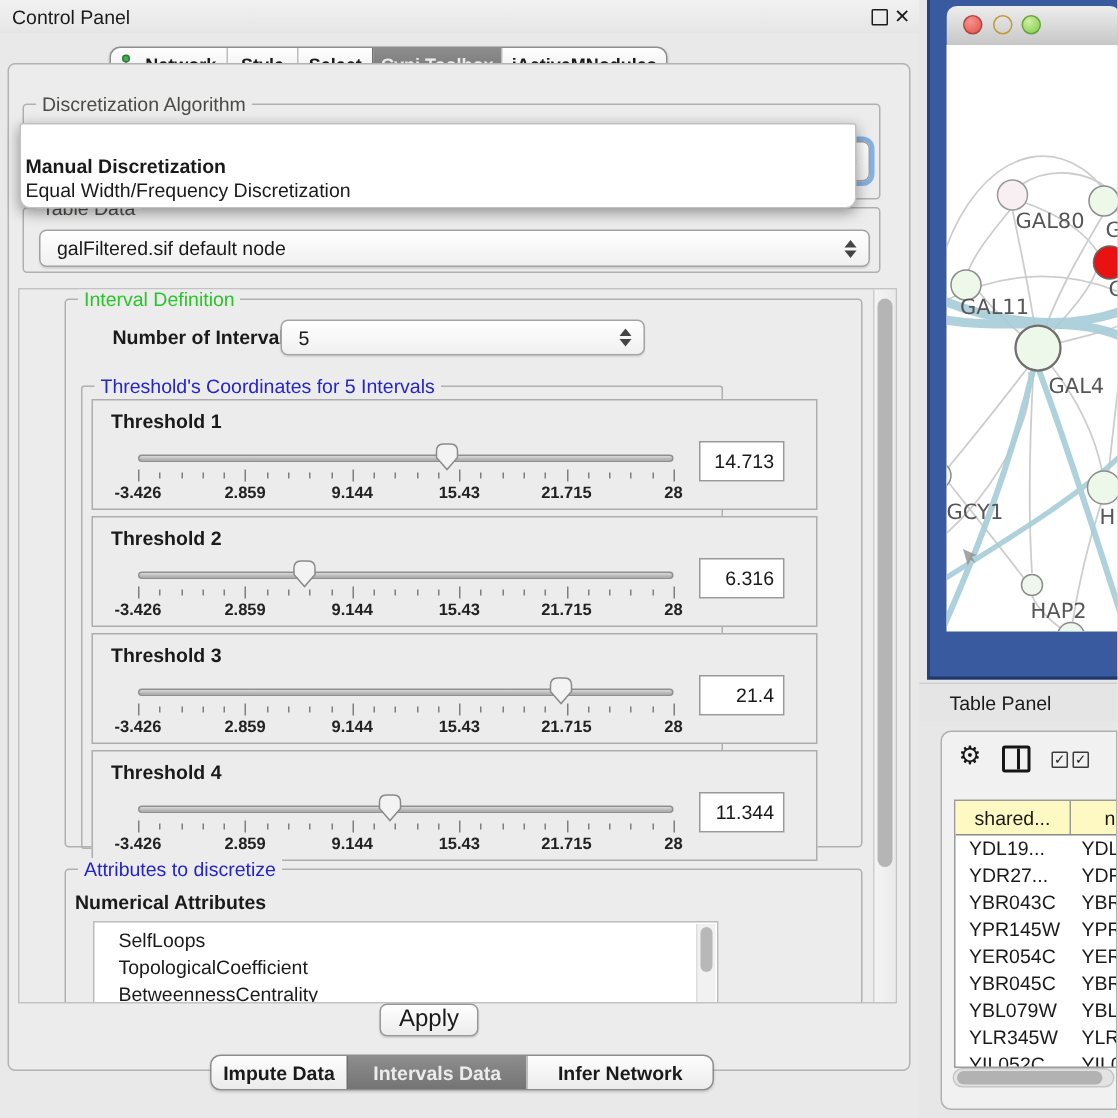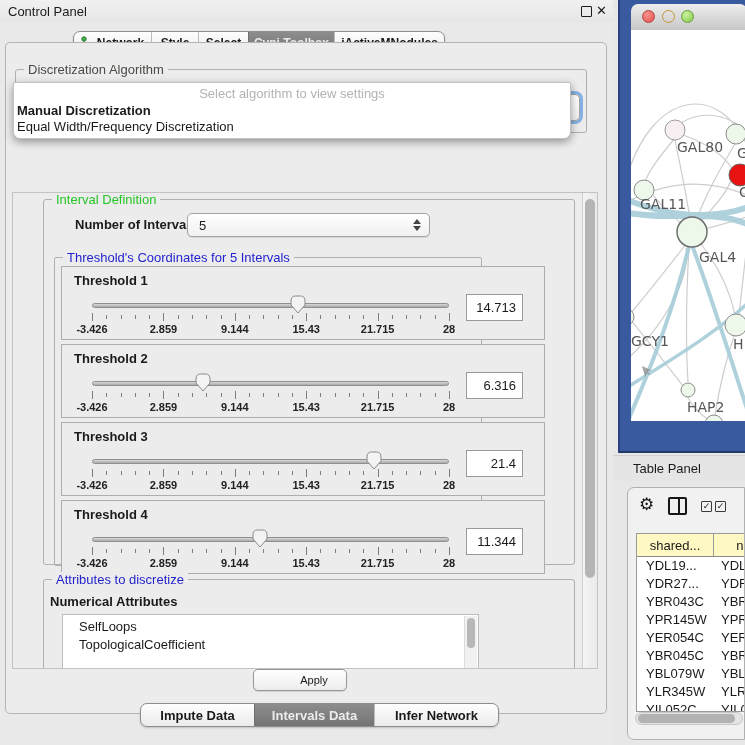--- a/index.html
+++ b/index.html
@@ -52,21 +52,21 @@
   .tick{position:absolute;top:2px;width:1px;height:4px;background:#7e7e7e;}
   .tick.major{top:0;height:8px;}
   .tlabels{position:absolute;left:0;top:26px;width:100%;height:14px;}
   .tlabels span{position:absolute;transform:translateX(-50%);font-size:11px;font-weight:bold;color:#222;white-space:nowrap;}
   .valbox{position:absolute;left:404px;top:27px;width:57px;height:27px;background:#fff;border:1px solid #999;box-sizing:border-box;display:flex;align-items:center;justify-content:flex-end;padding-right:6px;font-size:13px;}
   
   #attr-list{position:absolute;left:18px;top:34px;width:417px;height:58px;background:#fff;border:1px solid #bbb;box-sizing:border-box;overflow:hidden;}
   #attr-list .li{padding-left:16px;font-size:13px;line-height:18px;white-space:nowrap;}
   #attr-scroll{position:absolute;right:1px;top:1px;width:12px;height:56px;background:#f1f1f1;border-left:1px solid #ddd;}
   #attr-thumb{position:absolute;left:2px;top:2px;width:8px;height:30px;background:#b8b8b8;border-radius:5px;}
-  .mac-btn{position:absolute;background:linear-gradient(#ffffff,#ececec);border:1px solid #979797;border-radius:5px;font-size:11px;display:flex;align-items:center;justify-content:center;box-shadow:0 1px 1px rgba(0,0,0,.12);padding-left:28px;}
+  .mac-btn{position:absolute;background:linear-gradient(#ffffff,#ececec);border:1px solid #979797;border-radius:5px;font-size:16px;display:flex;align-items:center;justify-content:center;box-shadow:0 1px 1px rgba(0,0,0,.12);}
   
   #right-side{position:absolute;left:613px;top:0;width:132px;height:745px;background:#e7e7e7;}
   #net-frame{position:absolute;left:5px;top:0;width:127px;height:453px;background:#3a5aa0;border-left:2px solid #27427c;border-bottom:2px solid #203768;box-sizing:border-box;}
   #mac-titlebar{position:absolute;left:11px;top:4px;width:116px;height:26px;background:linear-gradient(#ededed,#c7c7c7);border-bottom:1px solid #8e8e8e;border-radius:7px 7px 0 0;}
   .light{position:absolute;top:6px;width:13px;height:13px;border-radius:50%;box-sizing:border-box;}
   #light-red{left:11px;background:radial-gradient(circle at 35% 30%,#f6938f,#e4504a);border:1px solid #b5423d;}
   #light-yellow{left:31px;background:radial-gradient(circle at 35% 30%,#fadf9c,#f2b737;);border:1px solid #c39737;}
   #light-green{left:50px;background:radial-gradient(circle at 35% 30%,#cdf0a2,#7ecb44);border:1px solid #6aa23f;}
   #net-canvas{position:absolute;left:11px;top:30px;width:116px;height:391px;background:#fff;overflow:hidden;}
   #tp-titlebar{position:absolute;left:0;top:455px;width:132px;height:25px;background:#e5e5e5;border-top:1px solid #d0d0d0;}
@@ -129,24 +129,33 @@
     <div class="group" style="left:9px;top:26px;width:572px;height:64px;">
       <span class="g-title">Discretization Algorithm</span>
       <div class="combo focus" style="left:10px;top:24px;width:554px;height:27px;">
         <span class="stepper">
             <i class="up"></i>
             <i class="dn"></i>
           </span>
       </div>
     </div>
 
+    <div class="group" style="left:9px;top:95px;width:572px;height:44px;">
+      <span class="g-title">Table Data</span>
+      <div class="combo" style="left:10px;top:14px;width:554px;height:25px;">
+        <span>galFiltered.sif default node</span>
+        <span class="stepper">
+            <i class="up"></i>
+            <i class="dn"></i>
+          </span>
+      </div>
+    </div>
   </div>
 
   <div id="algo-popup">
-    <div id="algo-hint">Select algorithm to view settings</div>
     <div class="algo-opt" id="algo-opt-0">Manual Discretization</div>
     <div class="algo-opt" id="algo-opt-1">Equal Width/Frequency Discretization</div>
   </div>
 
   <div id="viewport">
 
     <div class="group" style="left:30px;top:6px;width:532px;height:366px;">
       <span class="g-title green">Interval Definition</span>
       <span style="position:absolute;left:31px;top:17px;font-size:13px;font-weight:bold;">Number of Intervals</span>
       <div class="combo" style="left:143px;top:13px;width:243px;height:24px;">
@@ -349,35 +358,36 @@
         </div>
       </div>
     </div>
 
     <div class="group" style="left:30px;top:386px;width:532px;height:95px;">
       <span class="g-title blue">Attributes to discretize</span>
       <span style="position:absolute;left:6px;top:14px;font-size:13px;font-weight:bold;">Numerical Attributes</span>
       <div id="attr-list">
         <div class="li" style="padding-top:3px;">SelfLoops</div>
         <div class="li">TopologicalCoefficient</div>
+        <div class="li">BetweennessCentrality</div>
         <div id="attr-scroll">
             <div id="attr-thumb"></div>
           </div>
       </div>
     </div>
 
     <div class="vscroll" style="left:569px;top:0;width:16px;height:475px;">
       <div class="vthumb" style="top:6px;height:379px;"></div>
     </div>
   </div>
 
   <div class="mac-btn" style="left:253px;top:669px;width:64px;height:20px;">Apply</div>
 
   <nav class="seg" id="bottom-tabs">
-    <div class="tab" style="width:113px">
+    <div class="tab" style="width:90px">
         <span>Impute Data</span>
       </div>
     <div class="tab sel" style="width:120px">
         <span>Intervals Data</span>
       </div>
     <div class="tab" style="width:124px">
         <span>Infer Network</span>
       </div>
   </nav>
 </section>

